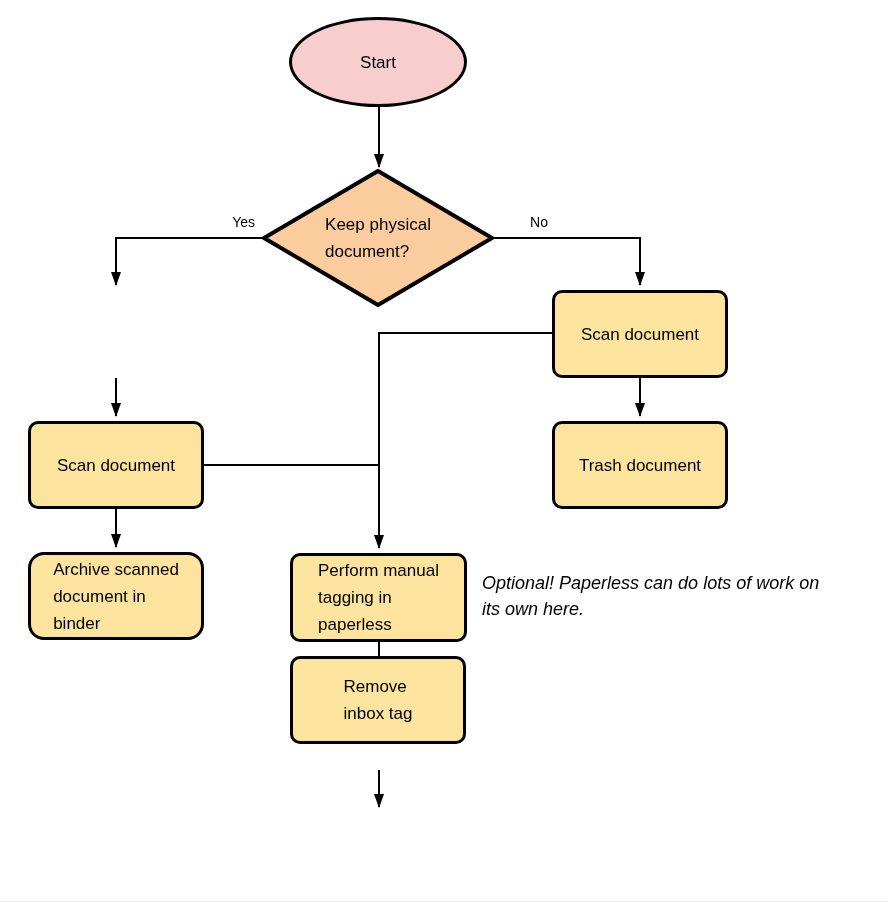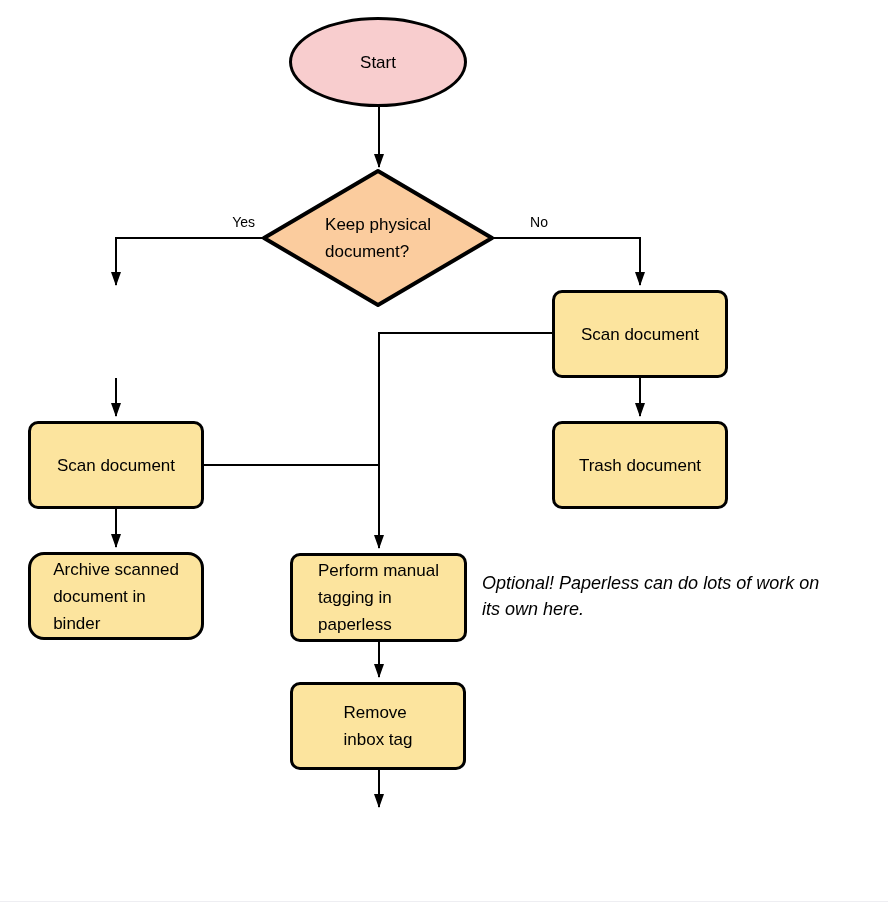--- a/index.html
+++ b/index.html
@@ -122,21 +122,21 @@
 
   <div class="node process" style="left:290px;top:553px;width:177px;height:89px;">
     <span>Perform manual
 tagging in
 paperless</span>
   </div>
 
   <div class="note" style="left:482px;top:554px;width:400px;margin-top:16px;">Optional! Paperless can do lots of work on
 its own here.</div>
 
-  <div class="node process" style="left:290px;top:682px;width:176px;height:88px;">
+  <div class="node process" style="left:290px;top:656px;width:176px;height:88px;">
     <span>Remove
 inbox tag</span>
   </div>
 
 
   <div class="bottom-rule"></div>
 
 </div>
 
 </body></html>

